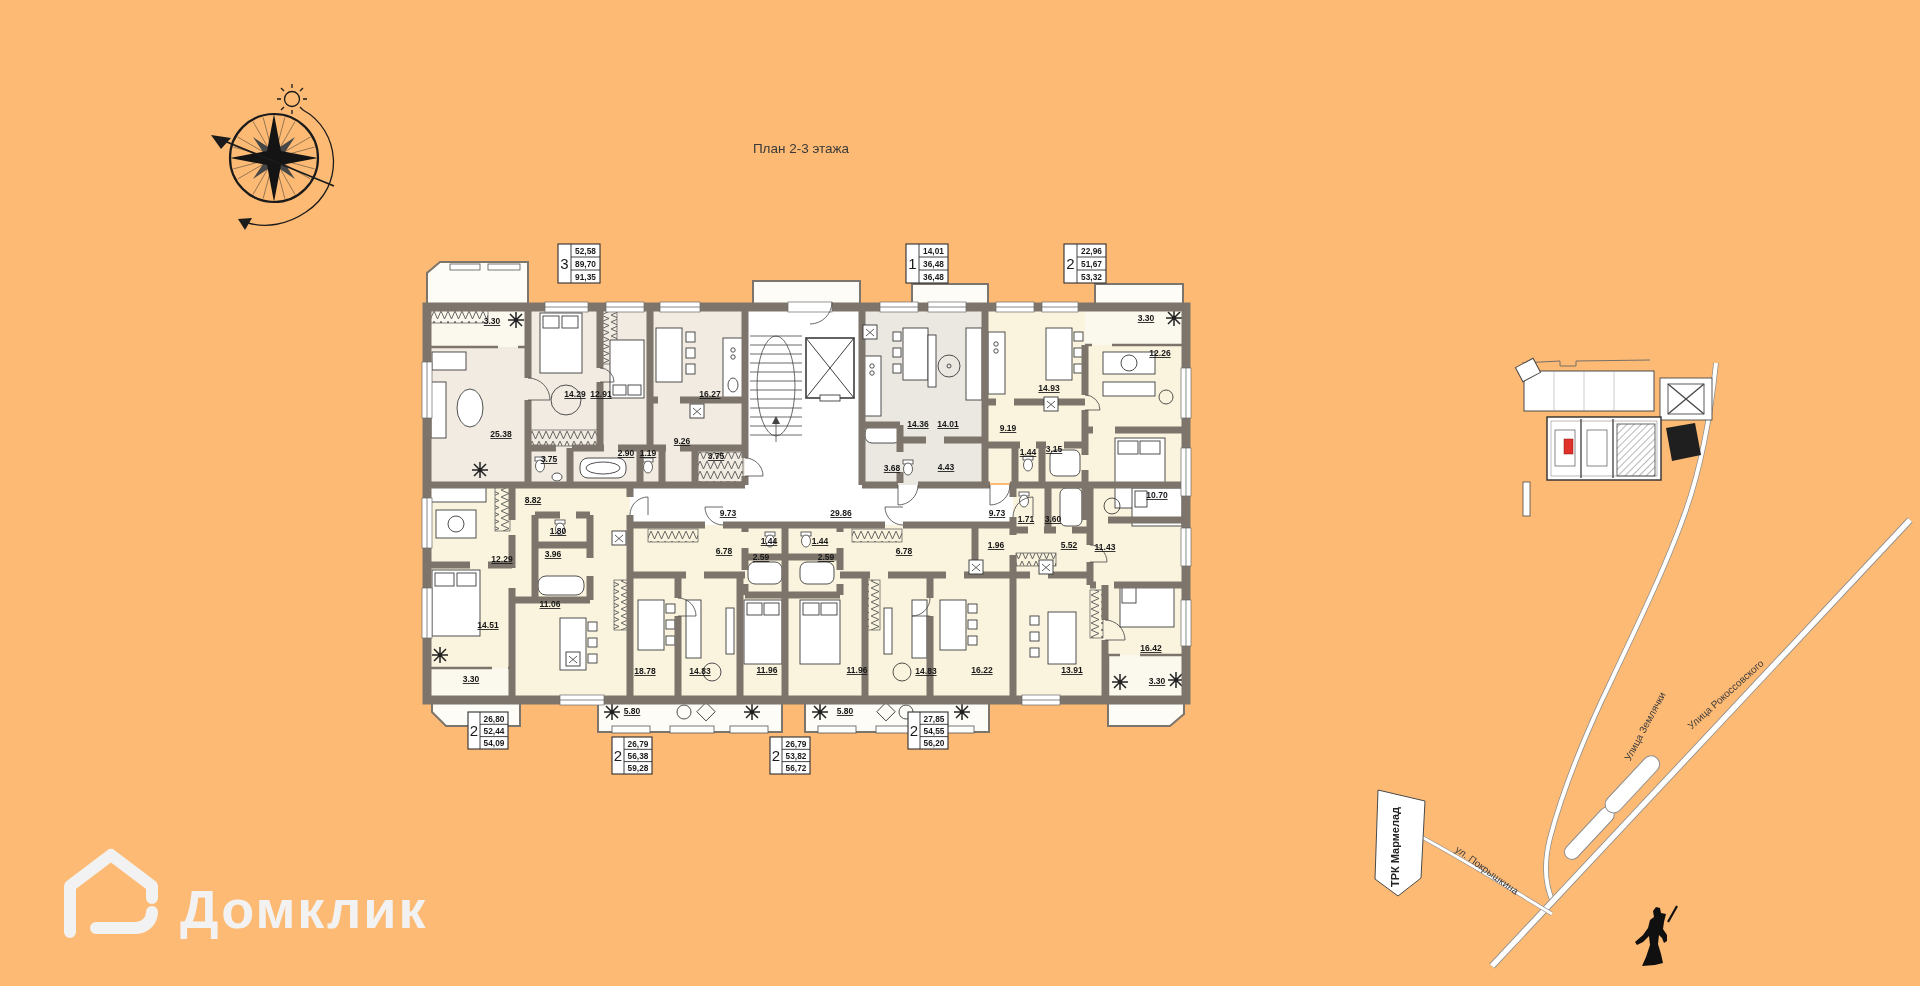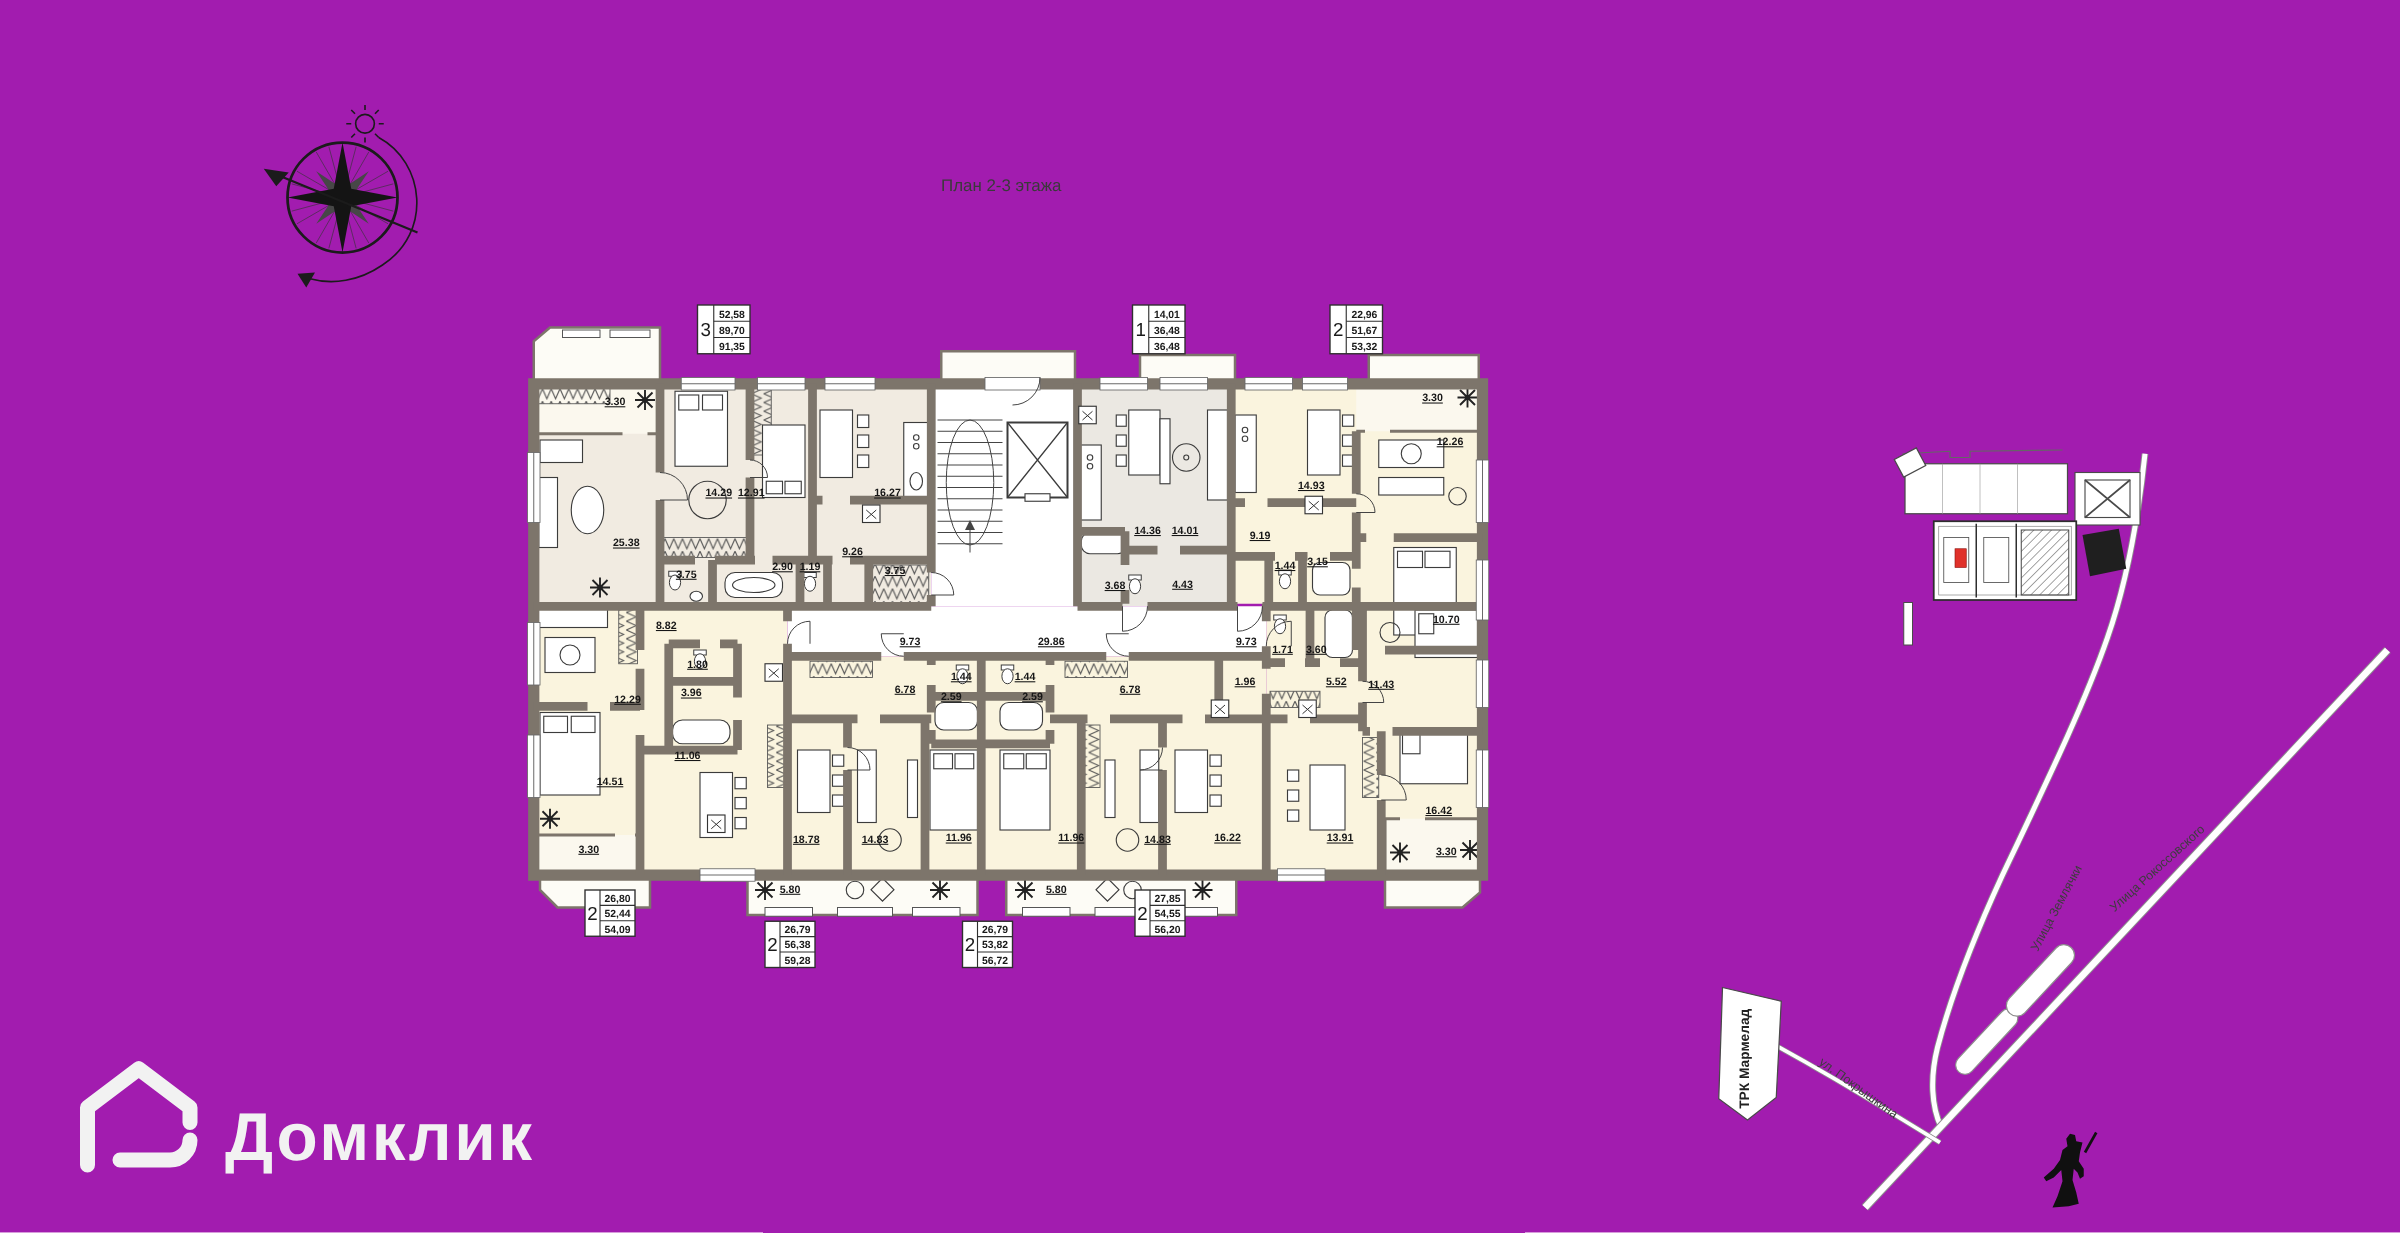--- a/index.html
+++ b/index.html
@@ -1,16 +1,16 @@
 <!DOCTYPE html>
 <html><head>
 <meta charset="utf-8">
 <style>
   html,body{margin:0;padding:0;background:#fff;}
-  .canvas{position:relative;width:1920px;height:986px;background:#a21caf;overflow:hidden;
+  .canvas{position:relative;width:1920px;height:986px;background:#fdba74;overflow:hidden;
           font-family:"Liberation Sans",sans-serif;}
   svg text{font-family:"Liberation Sans",sans-serif;}
   .dim{font-size:8.5px;font-weight:700;fill:#161616;text-decoration:underline;text-anchor:middle;}
   .title-text{font-size:13.5px;fill:#3a3a3a;text-anchor:middle;}
   .tbox{fill:#ffffff;stroke:#2f2f2f;stroke-width:1.1;}
   .tline{stroke:#2f2f2f;stroke-width:0.9;}
   .tnum{font-size:15px;fill:#1a1a1a;text-anchor:middle;}
   .tval{font-size:8.3px;font-weight:600;fill:#1a1a1a;text-anchor:middle;}
   .street{font-size:10px;fill:#3d3d3d;text-anchor:middle;}
   .landmark{font-size:11px;font-weight:700;fill:#222;text-anchor:middle;}

